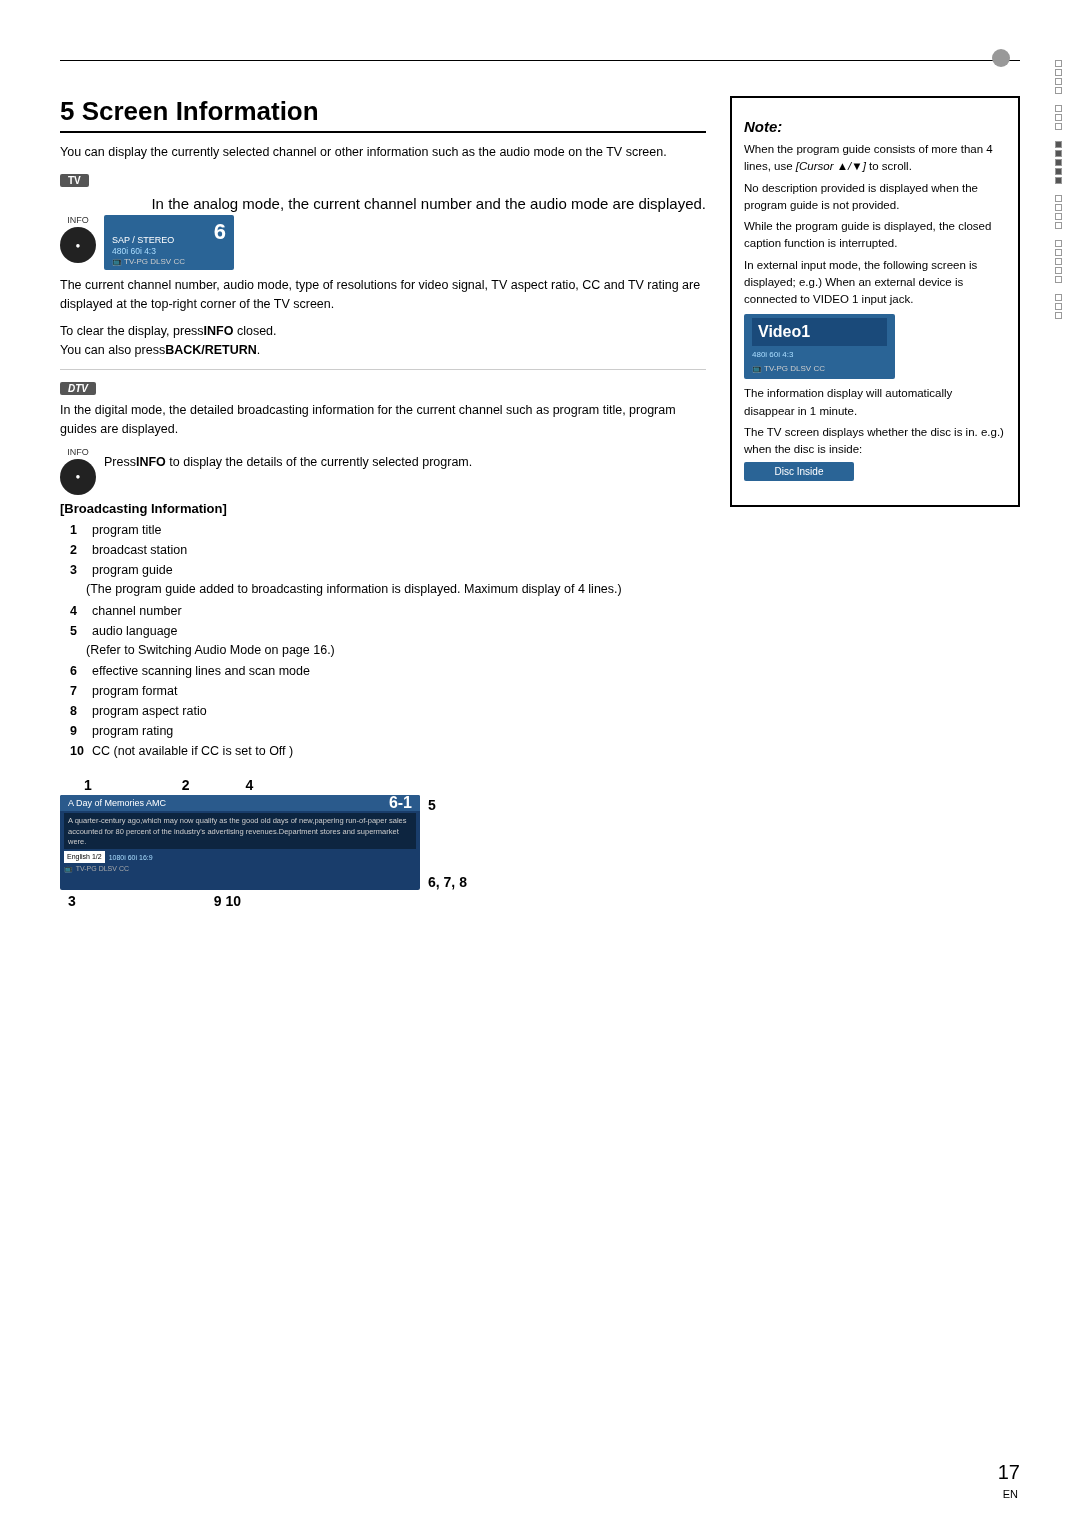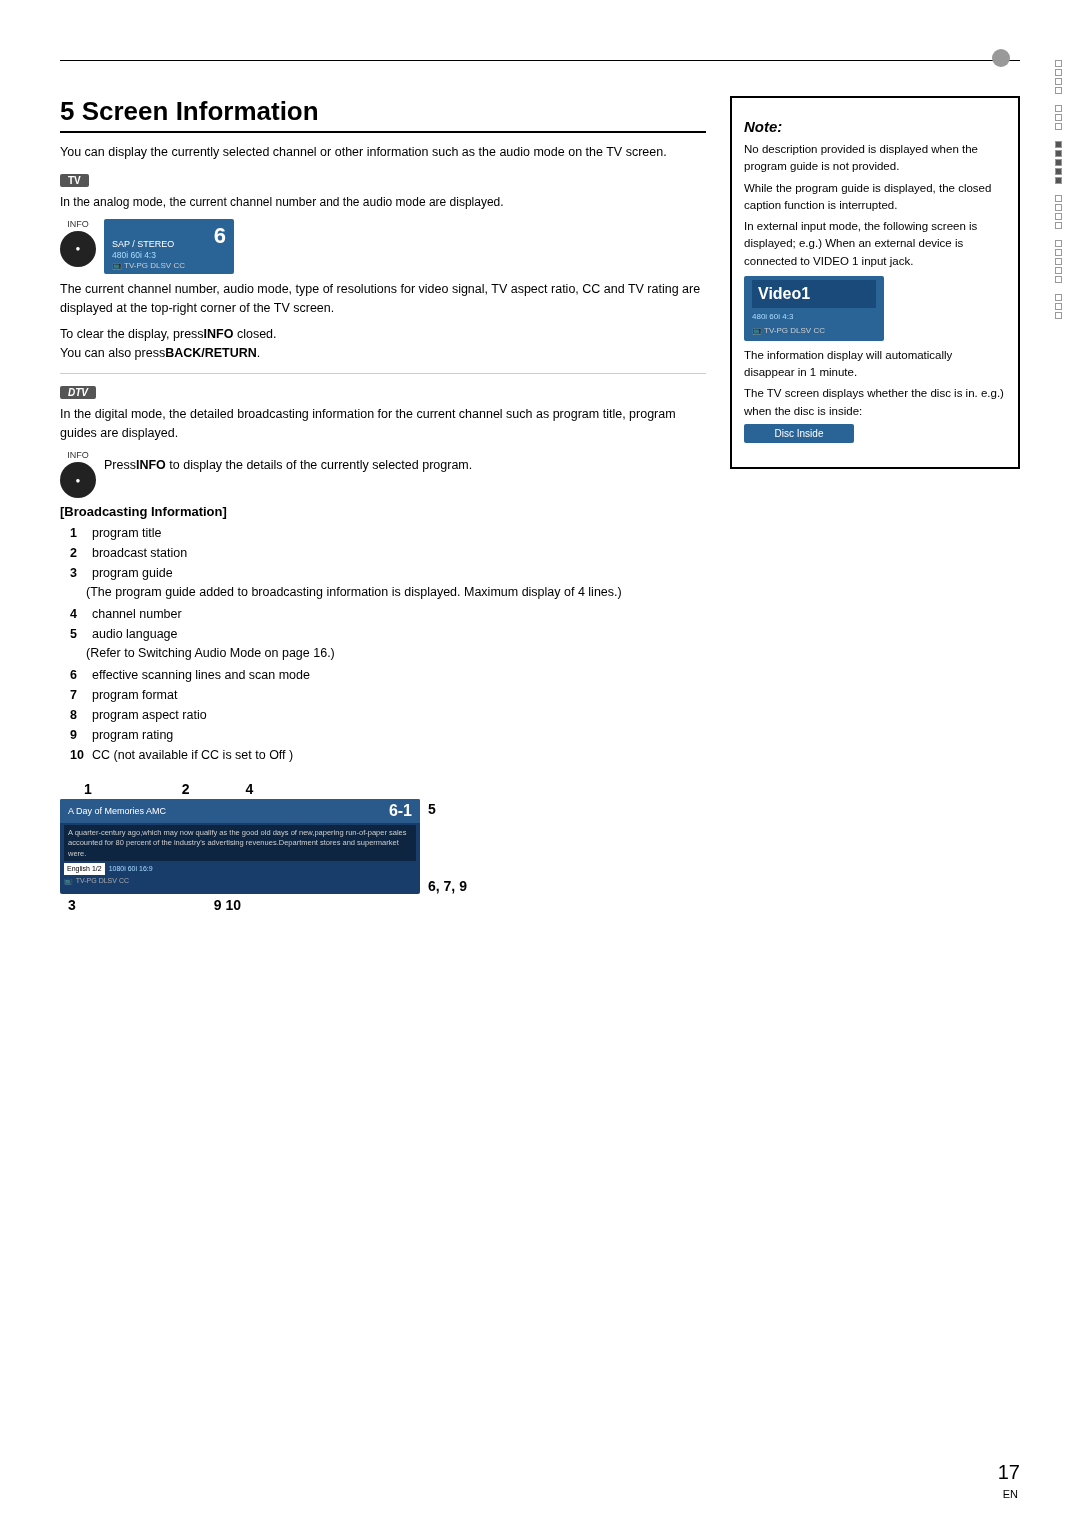--- a/index.html
+++ b/index.html
@@ -89,23 +89,23 @@
       font-weight: bold;
       padding: 1px 8px;
       border-radius: 2px;
       margin-bottom: 6px;
     }
     .mode-badge.dtv {
       font-style: italic;
     }
 
     .analog-text {
-      font-size: 12px;
-      line-height: 1.5;
-      margin-bottom: 8px;
+      font-size: 15px;
+      line-height: 1.5;
+      text-align: right;
     }
     .info-button {
       display: flex;
       flex-direction: column;
       align-items: center;
       gap: 2px;
     }
     .info-label {
       font-size: 9px;
       color: #333;
@@ -204,21 +204,21 @@
     .note-text p {
       margin-bottom: 4px;
     }
 
     
     .video1-screen {
       background: #2a6496;
       color: #fff;
       padding: 4px 8px 4px 8px;
       font-size: 11px;
-      width: 140px;
+      width: 151px;
       border-radius: 2px;
       margin: 6px 0;
     }
     .video1-title {
       font-size: 16px;
       font-weight: bold;
       background: #1a4a7a;
       padding: 2px 6px;
       margin-bottom: 3px;
     }
@@ -280,21 +280,21 @@
       border-radius: 2px;
       overflow: hidden;
     }
 
     .bs-channel-bar {
       background: #2a5a8c;
       display: flex;
       align-items: center;
       justify-content: space-between;
       padding: 2px 8px;
-      height: 24px;
+      height: 16px;
     }
 
     .bs-channel-text {
       color: #fff;
       font-size: 9px;
     }
 
     .bs-channel-num {
       color: #fff;
       font-size: 16px;
@@ -501,38 +501,39 @@
             </div>
 
             <div class="bs-icons-bar">
               <span>📺</span>
               <span>TV-PG DLSV  CC</span>
             </div>
           </div>
 
           <div style="display:flex; flex-direction:column; justify-content:space-between; height:95px; padding-top:2px;">
             <span class="arrow-label">5</span>
-            <span class="arrow-label">6, 7, 9</span>
+            <span class="arrow-label">6, 7, 8</span>
           </div>
         </div>
 
         <div style="display:flex; margin-top:3px; font-size:14px; font-weight:bold;">
           <span style="margin-left:8px;">3</span>
           <span style="margin-left:138px;">9  10</span>
         </div>
       </div>
 
     </div>
 
     <div class="right-col">
 
       <div class="note-box">
         <p class="note-title">Note:</p>
 
         <div class="note-text">
+          <p>When the program guide consists of more than 4 lines, use <em>[Cursor ▲/▼]</em> to scroll.</p>
           <p>No description provided  is displayed when the program guide is not provided.</p>
           <p>While the program guide is displayed, the closed caption function is interrupted.</p>
           <p>In external input mode, the following screen is displayed; e.g.) When an external device is connected to VIDEO 1 input jack.</p>
 
           <div class="video1-screen">
             <div class="video1-title">Video1</div>
             <div class="video1-icons">480i  60i  4:3</div>
             <div class="video1-bottom">
               <span>📺</span>
               <span>TV-PG DLSV  CC</span>

